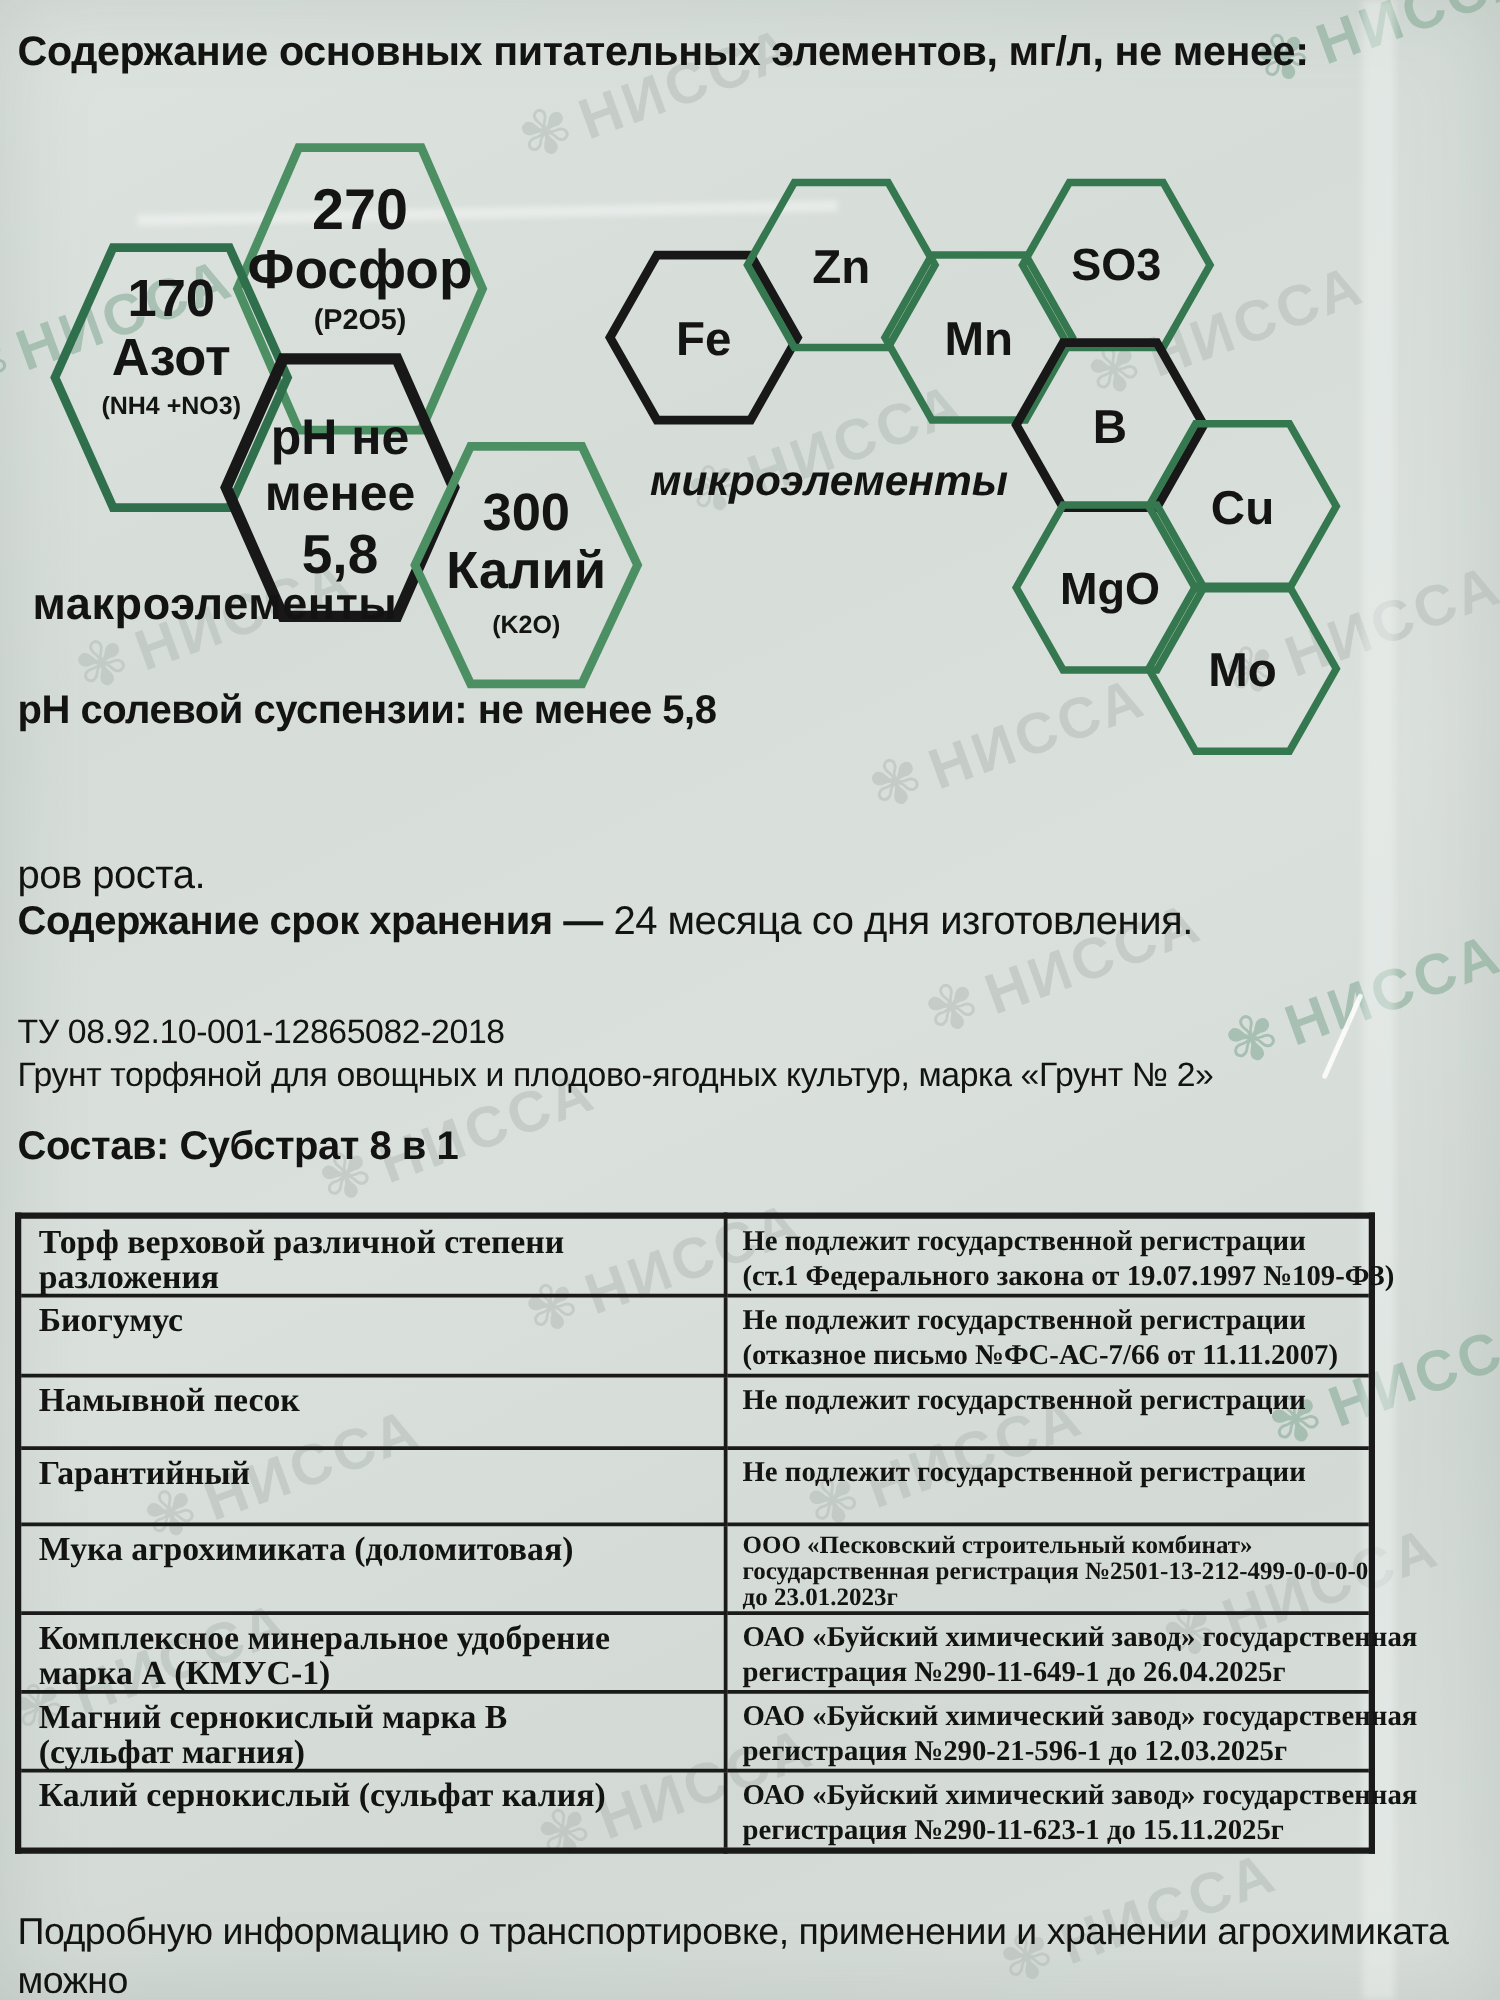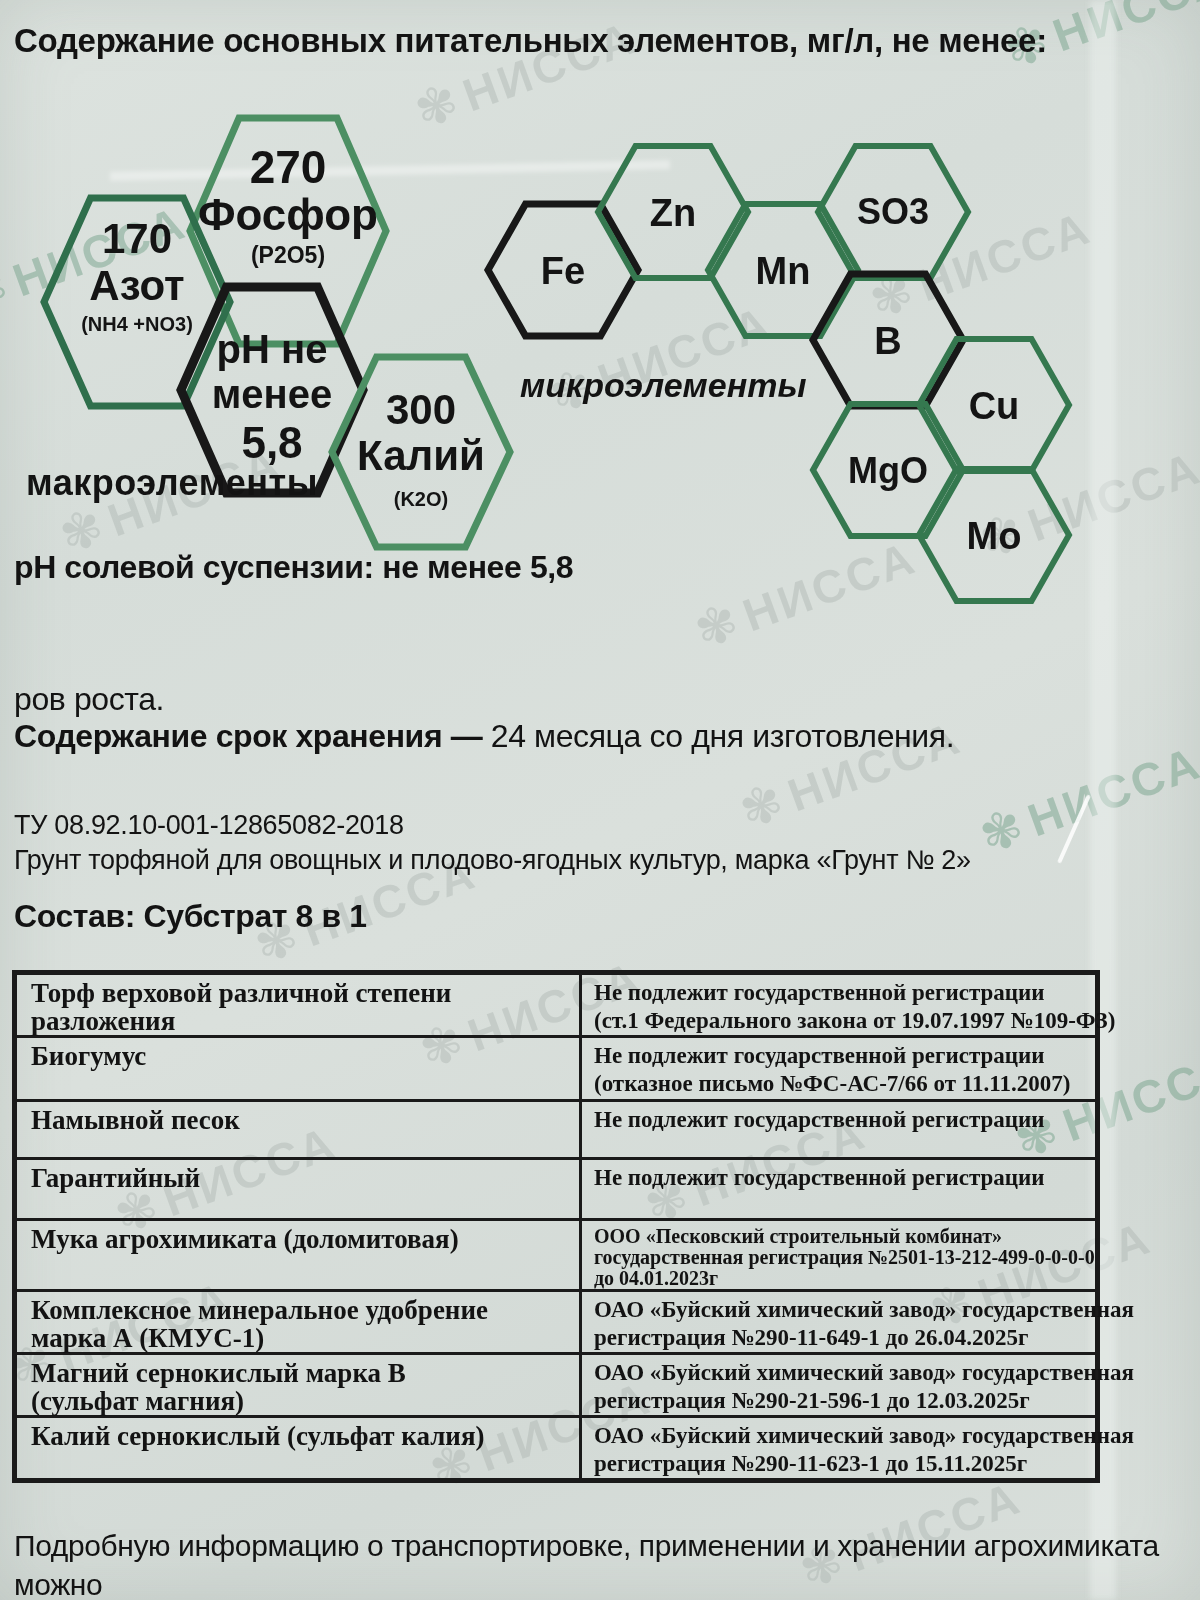--- a/index.html
+++ b/index.html
@@ -202,21 +202,21 @@
         <div class="cline">Не подлежит государственной регистрации</div>
       </td>
     </tr>
     <tr style="height:64px">
       <td class="c-comp">
         <div class="cline">Мука агрохимиката (доломитовая)</div>
       </td>
       <td class="c-reg reg-small">
         <div class="cline">ООО «Песковский строительный комбинат»</div>
         <div class="cline">государственная регистрация №2501-13-212-499-0-0-0-0</div>
-        <div class="cline">до 04.01.2023г</div>
+        <div class="cline">до 23.01.2023г</div>
       </td>
     </tr>
     <tr style="height:59px">
       <td class="c-comp">
         <div class="cline">Комплексное минеральное удобрение</div>
         <div class="cline">марка А (КМУС-1)</div>
       </td>
       <td class="c-reg">
         <div class="cline">ОАО «Буйский химический завод» государственная</div>
         <div class="cline">регистрация №290-11-649-1 до 26.04.2025г</div>

